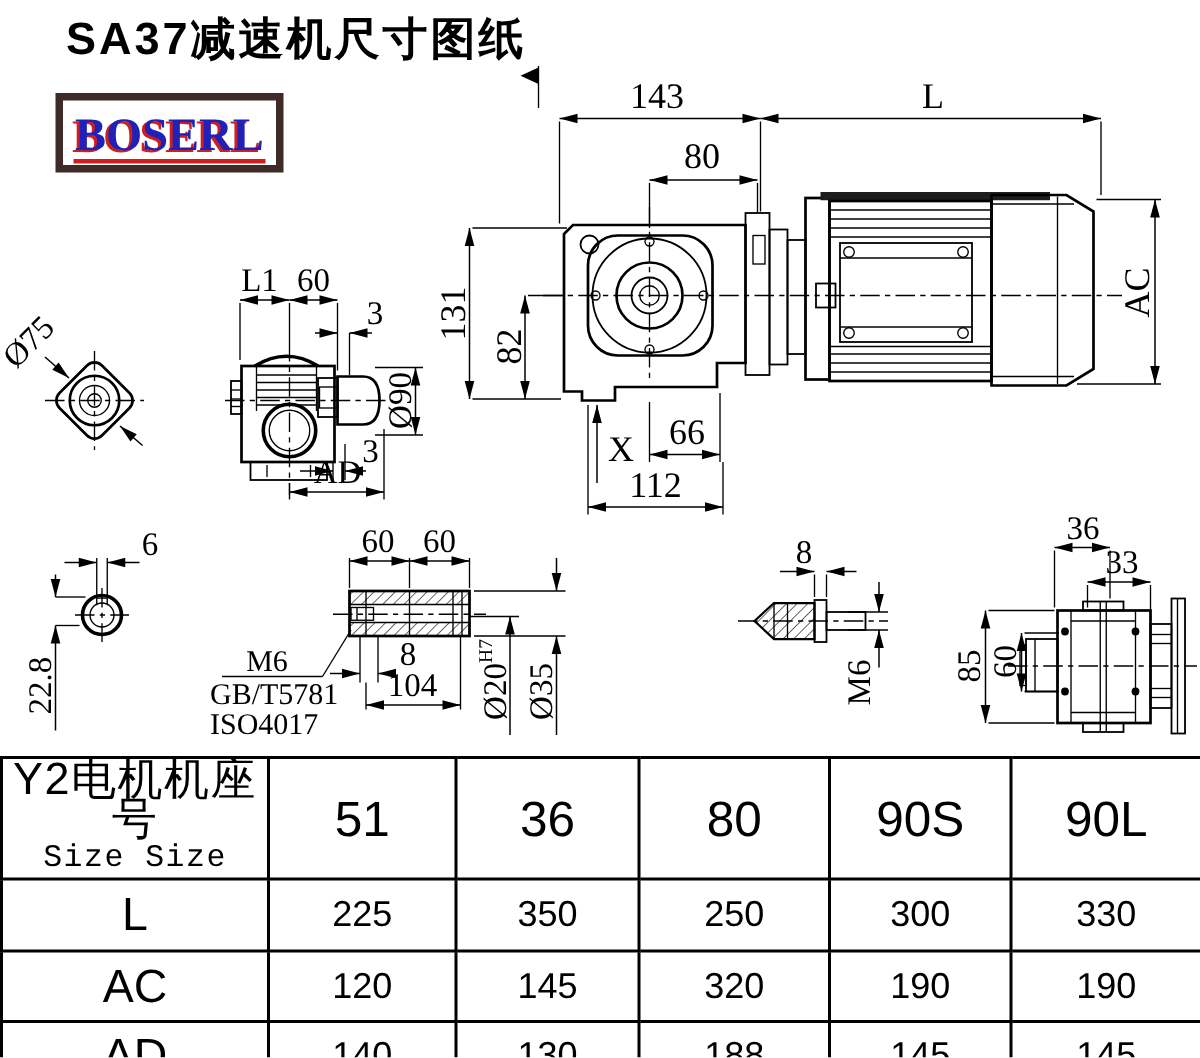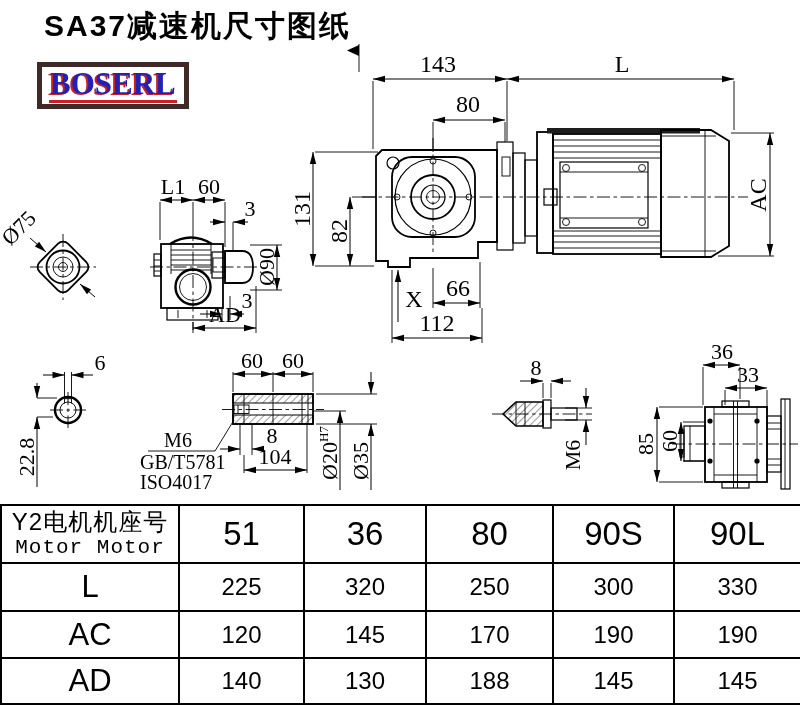--- a/index.html
+++ b/index.html
@@ -7,21 +7,21 @@
   .page {
     position:relative; width:800px; height:705px; background:#fff;
     font-family:"Liberation Sans", "DejaVu Sans", sans-serif; overflow:hidden;
   }
   .title {
     position:absolute; left:44px; top:6px; font-size:30px; font-weight:bold;
     color:#000; letter-spacing:2px; font-family:"Liberation Sans","DejaVu Sans",sans-serif;
   }
   .logo {
     position:absolute; left:37px; top:62px; border:5px solid #3f2a28;
-    background:#fff; padding:0 7px 1px 7px;
+    background:#fff; padding:6px 7px 1px 7px;
   }
   .logo-text {
     display:inline-block; font-family:"Liberation Serif","DejaVu Serif",serif;
     font-weight:bold; font-size:31px; line-height:33px; color:#2121b8;
     text-shadow:-2px 1px 0 #cc2020; border-bottom:3px solid #cc2020; padding:0 1px 0 1px;
   }
   svg.drawing { position:absolute; left:0; top:42px; }
   .ol  { fill:none; stroke:#000; stroke-width:1.8; }
   .ol2 { fill:none; stroke:#000; stroke-width:2.4; }
   .ml  { fill:none; stroke:#000; stroke-width:1.2; }
@@ -33,21 +33,21 @@
   .dtext-s { font-family:"Liberation Serif","DejaVu Serif",serif; font-size:20px; fill:#000; }
   .dtext-xs{ font-family:"Liberation Serif","DejaVu Serif",serif; font-size:13px; fill:#000; }
   table.spec {
     position:absolute; left:0; top:504px; width:800px; height:201px;
     border-collapse:collapse; table-layout:fixed; background:#fff;
   }
   table.spec td {
     border:2.5px solid #000; text-align:center; vertical-align:middle;
     color:#000; padding:0;
   }
-  .hdr-cn { font-size:24px; line-height:27px; letter-spacing:1px; }
+  .hdr-cn { font-size:30px; line-height:27px; letter-spacing:1px; }
   .hdr-en { font-family:"Liberation Mono","DejaVu Sans Mono",monospace; font-size:21px; line-height:25px; letter-spacing:1px; }
   .size-cell { font-size:33px; }
   .label-cell { font-size:31px; }
   .val-cell { font-size:24px; }
 </style>
 </head>
 <body>
 
 <div class="page">
 
@@ -378,41 +378,41 @@
         <col style="width:125px">
         <col style="width:122px">
       <col style="width:127px">
         <col style="width:121px">
         <col style="width:127px">
     </colgroup>
     <tbody>
         <tr style="height:58px">
       <td>
         <div class="hdr-cn">Y2电机机座号</div>
-        <div class="hdr-en">Motor Motor</div>
+        <div class="hdr-en">Size Size</div>
       </td>
       <td class="size-cell">51</td>
       <td class="size-cell">36</td>
       <td class="size-cell">80</td>
       <td class="size-cell">90S</td>
       <td class="size-cell">90L</td>
     </tr>
     <tr style="height:48px">
       <td class="label-cell">L</td>
       <td class="val-cell">225</td>
-      <td class="val-cell">320</td>
+      <td class="val-cell">350</td>
       <td class="val-cell">250</td>
       <td class="val-cell">300</td>
       <td class="val-cell">330</td>
     </tr>
     <tr style="height:47px">
       <td class="label-cell">AC</td>
       <td class="val-cell">120</td>
       <td class="val-cell">145</td>
-      <td class="val-cell">170</td>
+      <td class="val-cell">320</td>
       <td class="val-cell">190</td>
       <td class="val-cell">190</td>
     </tr>
     <tr style="height:46px">
       <td class="label-cell">AD</td>
       <td class="val-cell">140</td>
       <td class="val-cell">130</td>
       <td class="val-cell">188</td>
       <td class="val-cell">145</td>
       <td class="val-cell">145</td>

